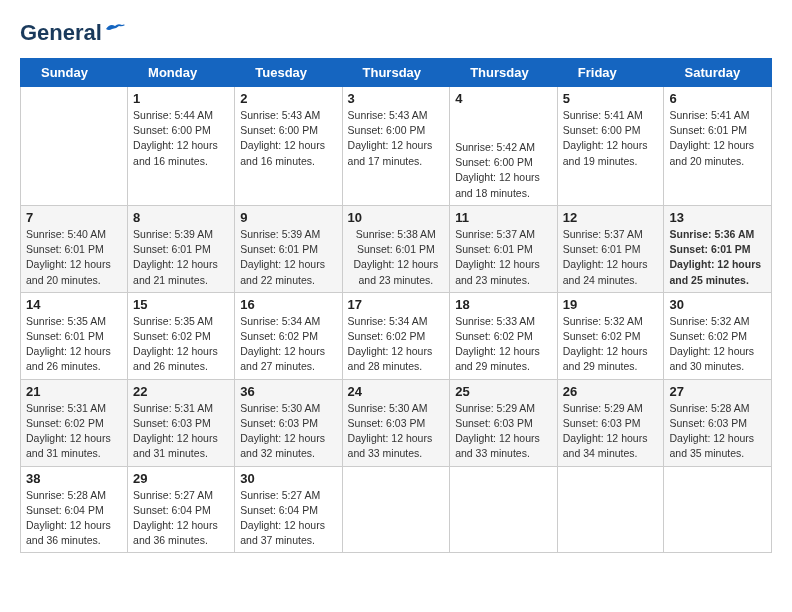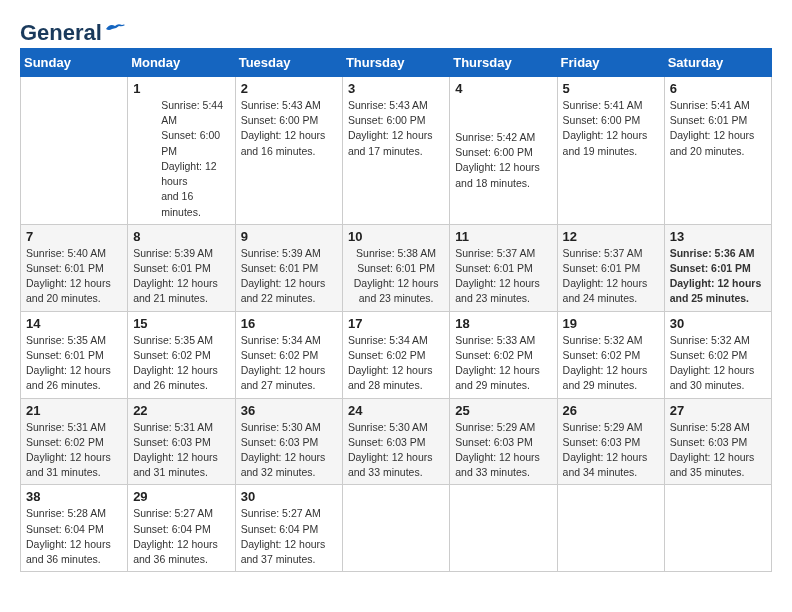--- a/index.html
+++ b/index.html
@@ -7,21 +7,21 @@
       font-family: Arial, sans-serif;
       background: #fff;
       width: 792px;
       min-height: 612px;
       padding: 20px;
     }
     .header {
       display: flex;
       justify-content: space-between;
       align-items: flex-start;
-      margin-bottom: 8px;
+      margin-bottom: 18px;
     }
     .logo {
       display: flex;
       flex-direction: column;
       align-items: flex-start;
     }
     .title-block {
       text-align: right;
     }
     .month-title {
@@ -34,21 +34,21 @@
       color: #444;
     }
     .calendar {
       width: 100%;
       border-collapse: collapse;
       font-size: 11px;
     }
     .calendar thead tr th {
       background: #1565c0;
       color: #fff;
-      padding: 6px 3px;
+      padding: 6px 20px;
       text-align: left;
       font-size: 13px;
       font-weight: bold;
       border: 1px solid #1565c0;
     }
     .calendar tbody tr td {
       border: 1px solid #ccc;
       vertical-align: top;
       padding: 4px 5px;
       width: 108px;
@@ -105,21 +105,21 @@
         <th>Thursday</th>
         <th>Friday</th>
         <th>Saturday</th>
       </tr>
   </thead>
   <tbody id="calendar-body">
       <tr>
         <td class="empty-cell"></td>
         <td>
           <span class="day-number">1</span>
-          <div class="day-info" style="white-space: pre-line; margin-left: 28px;">Sunrise: 5:44 AM
+          <div class="day-info" style="white-space: pre-line;">Sunrise: 5:44 AM
 Sunset: 6:00 PM
 Daylight: 12 hours
 and 16 minutes.</div>
         </td>
         <td>
           <span class="day-number">2</span>
           <div class="day-info" style="white-space: pre-line;">Sunrise: 5:43 AM
 Sunset: 6:00 PM
 Daylight: 12 hours
 and 16 minutes.</div>

